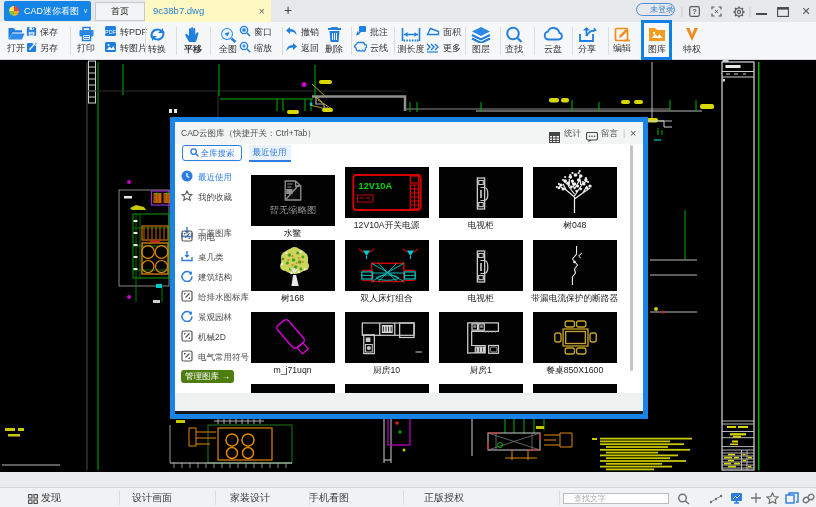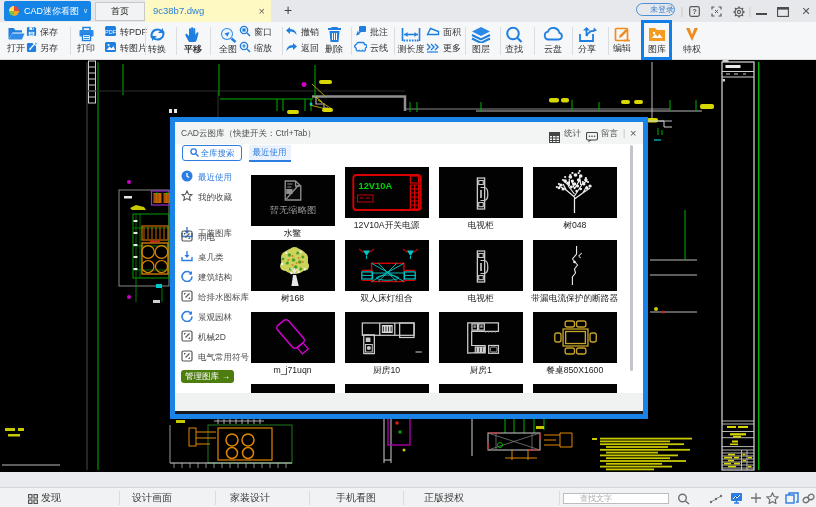--- a/index.html
+++ b/index.html
@@ -50,21 +50,21 @@
 .cell .thumb{width:84px;height:51px;background:#020202;position:relative;}
 .cell .cap{position:absolute;left:-5px;top:53px;width:94px;text-align:center;font-size:8.7px;color:#222;white-space:nowrap;}
 
 #mtabs{position:absolute;left:0;top:472px;width:816px;height:15px;background:#d3d5d7;border-top:1px solid #9a9a9a;font-size:9px;}
 .mtab{position:absolute;top:0;height:15px;line-height:15px;text-align:center;border-right:1px solid #eceded;color:#222;}
 .mtab.on{background:#e4e6e8;color:#3f7cc7;}
 
 #status{position:absolute;left:0;top:487px;width:816px;height:20px;background:#f1f2f3;border-top:1px solid #d4d5d6;font-size:10px;color:#3c3c3c;}
 .stext{position:absolute;top:0;height:20px;line-height:20px;}
 .ssep{position:absolute;top:3px;width:1px;height:14px;background:#dbdcde;}
-#finput{position:absolute;left:563px;top:4.5px;width:106px;height:11px;border:1px solid #bcbdbe;background:#fff;font-size:8px;color:#a9a9a9;line-height:9px;padding-left:16px;}
+#finput{position:absolute;left:563px;top:4.5px;width:106px;height:11px;border:1px solid #bcbdbe;background:#fff;font-size:8px;color:#a9a9a9;line-height:9px;padding-left:10px;}
 </style></head>
 <body>
 <div id="app">
 
   <div id="titlebar">
     <div id="appbtn">
         <span class="logo"></span>
         <span class="t">CAD迷你看图</span>
         <span class="v">∨</span>
       </div>
@@ -813,21 +813,21 @@
           <rect x="0.6" y="6" width="3.4" height="3.4"></rect>
           <rect x="6" y="6" width="3.4" height="3.4"></rect>
         </g>
       </svg>
     <div class="stext" style="left:41px;">发现</div>
     <div class="ssep" style="left:119px;"></div>
     <div class="stext" style="left:132px;">设计画面</div>
     <div class="ssep" style="left:215px;"></div>
     <div class="stext" style="left:230px;">家装设计</div>
     <div class="ssep" style="left:309px;"></div>
-    <div class="stext" style="left:336px;text-align:center;">手机看图</div>
+    <div class="stext" style="left:309px;text-align:center;">手机看图</div>
     <div class="ssep" style="left:403px;"></div>
     <div class="stext" style="left:424px;">正版授权</div>
     <div class="ssep" style="left:559px;"></div>
     <div id="finput">查找文字</div>
     <svg style="position:absolute;left:677px;top:5px;" width="13" height="12" viewBox="0 0 13 12">
         <circle cx="5.5" cy="5" r="3.8" fill="none" stroke="#707070" stroke-width="1.4"></circle>
         <path d="M8.5 8l3.5 3" stroke="#707070" stroke-width="1.5"></path>
       </svg>
     <svg style="position:absolute;left:709px;top:6px;" width="14" height="10" viewBox="0 0 14 10">
         <g fill="#6e6e6e">

